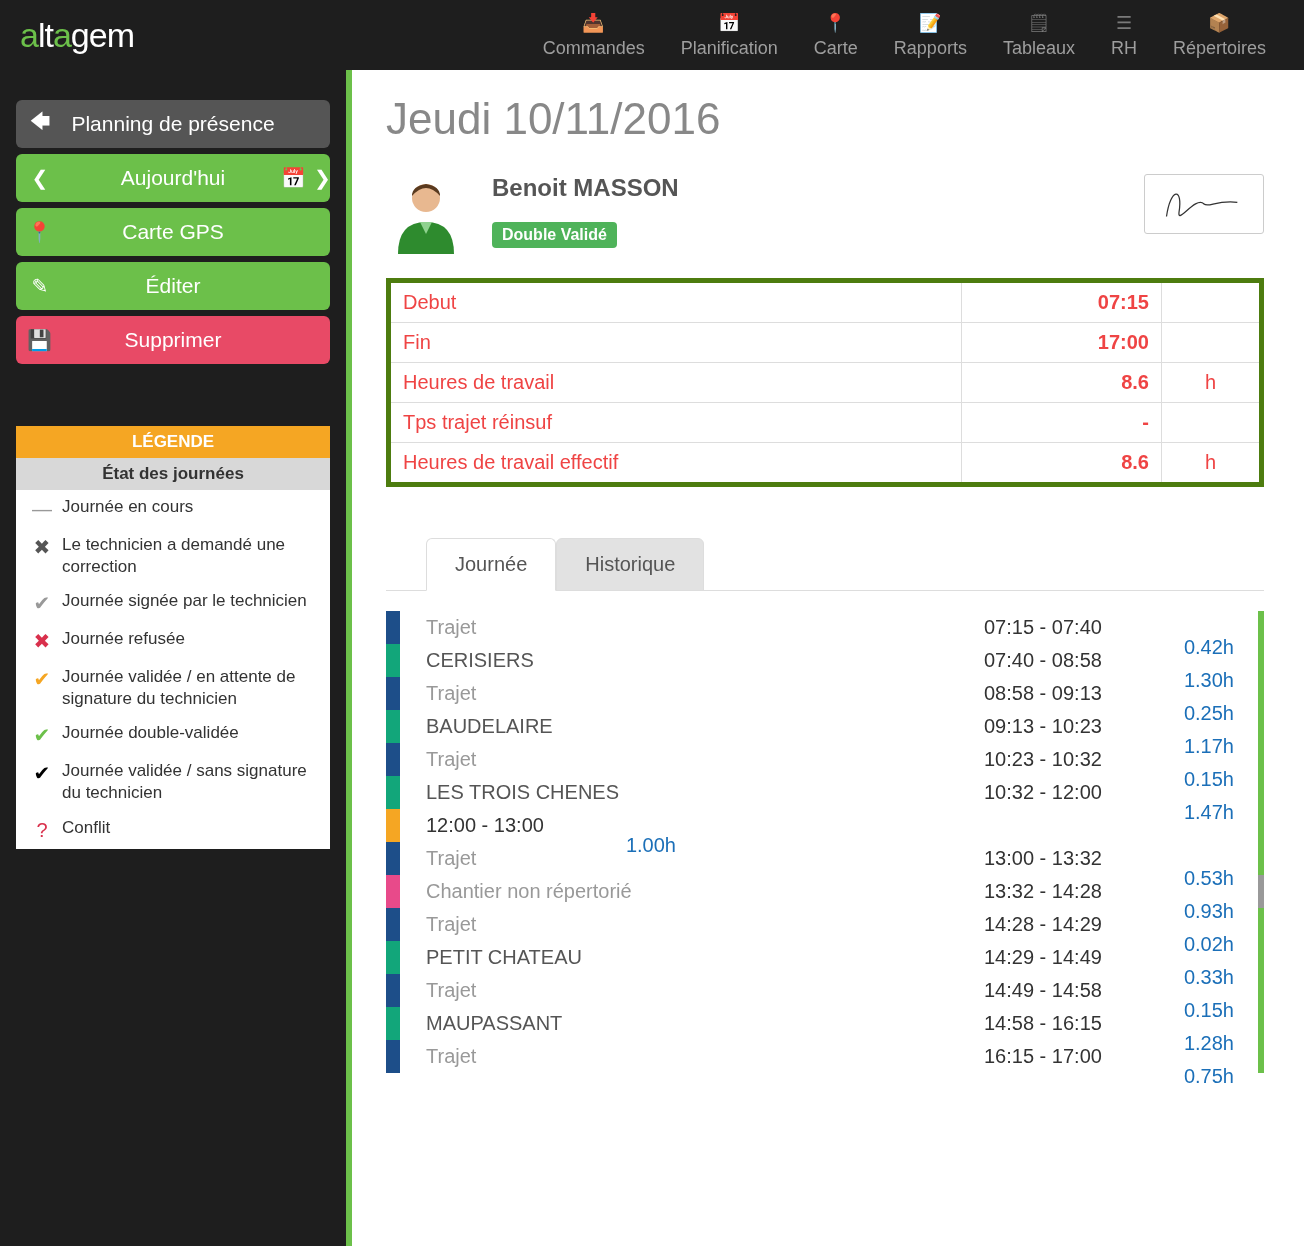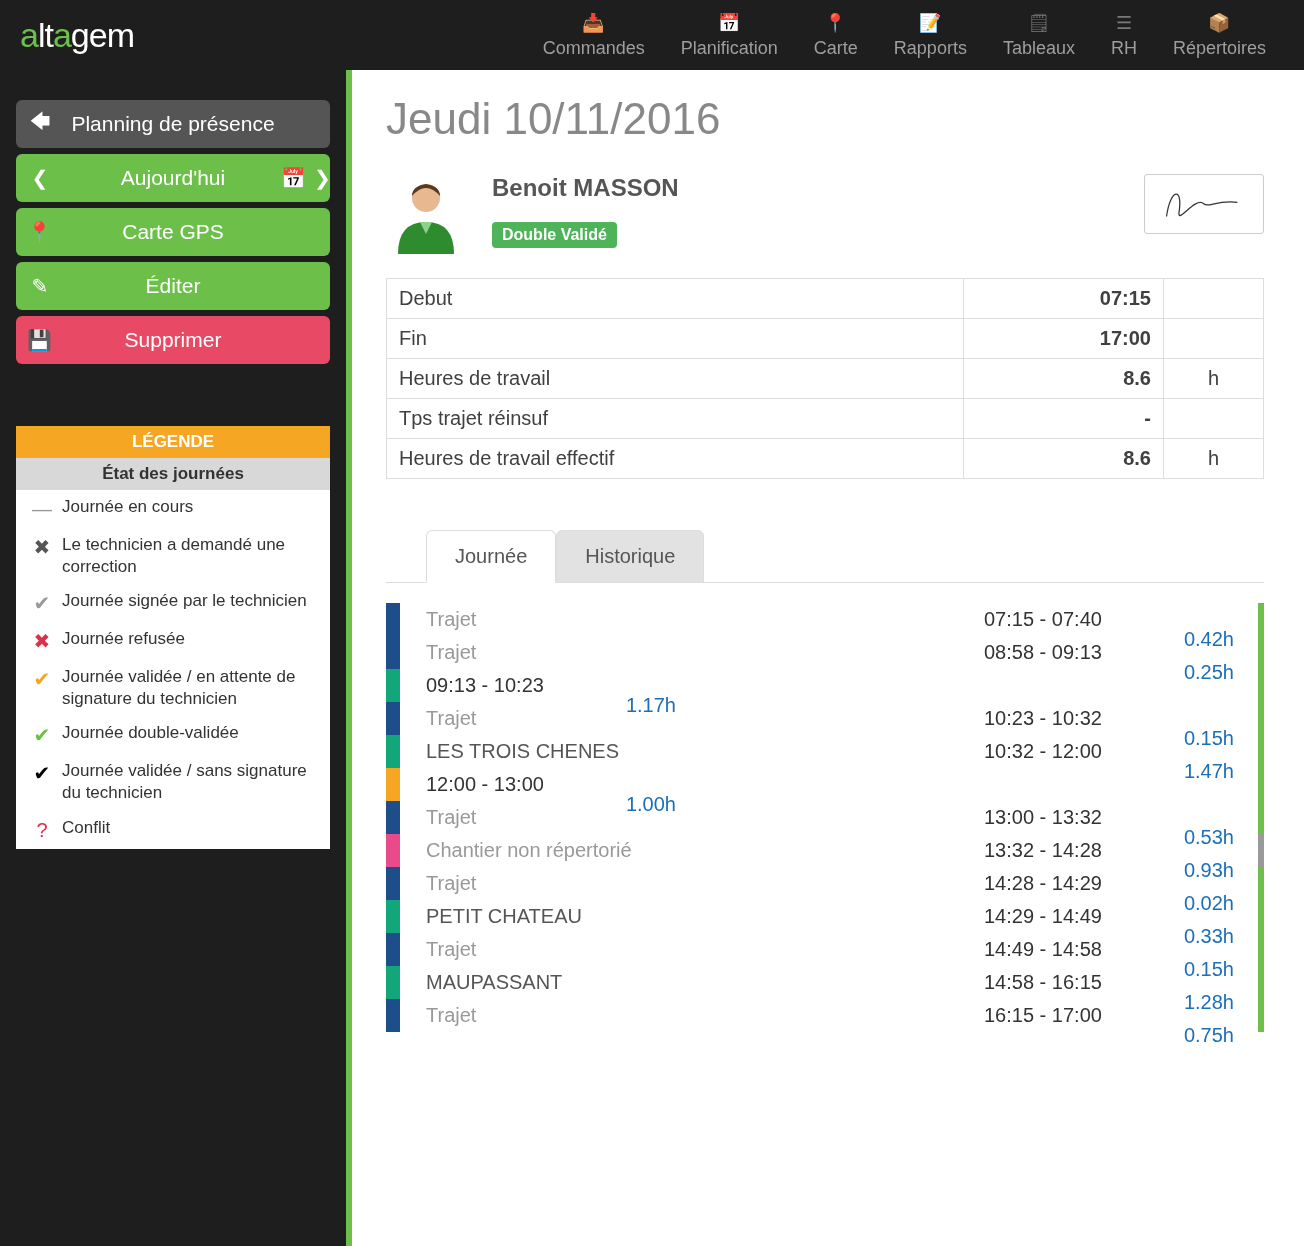--- a/index.html
+++ b/index.html
@@ -150,24 +150,24 @@
     margin-left: auto;
     width: 120px;
     height: 60px;
     border: 1px solid #ccc;
     border-radius: 3px;
     padding: 4px;
   }
   .signature svg { width: 100%; height: 100%; }
   .summary-table {
     width: 100%;
-    border: 1px solid #4d7c0f;
+    border: 5px solid #4d7c0f;
     border-collapse: collapse;
     font-size: 20px;
-    color: #404040;
+    color: #ef4444;
   }
   .summary-table td {
     border: 1px solid #ddd;
     padding: 8px 12px;
   }
   .summary-table td.val { text-align: right; width: 200px; font-weight: bold; }
   .summary-table td.unit { text-align: center; width: 100px; }
   .tabs {
     margin-top: 50px;
     border-bottom: 1px solid #ddd;
@@ -388,28 +388,36 @@
 
     <div class="day-list" id="day-list">
         <div class="day-row">
           <span class="left-swatch c-blue"></span>
           <span class="activity muted">Trajet</span>
           <span class="range">07:15 - 07:40</span>
           <span class="dur">0.42h</span>
           <span class="right-swatch c-green"></span>
         </div>
         <div class="day-row">
+          <span class="left-swatch c-teal"></span>
+          <span class="activity">CERISIERS</span>
+          <span class="range">07:40 - 08:58</span>
+          <span class="dur">1.30h</span>
+          <span class="right-swatch c-green"></span>
+        </div>
+        <div class="day-row">
           <span class="left-swatch c-blue"></span>
           <span class="activity muted">Trajet</span>
           <span class="range">08:58 - 09:13</span>
           <span class="dur">0.25h</span>
           <span class="right-swatch c-green"></span>
         </div>
         <div class="day-row">
           <span class="left-swatch c-teal"></span>
+          <span class="activity">BAUDELAIRE</span>
           <span class="range">09:13 - 10:23</span>
           <span class="dur">1.17h</span>
           <span class="right-swatch c-green"></span>
         </div>
         <div class="day-row">
           <span class="left-swatch c-blue"></span>
           <span class="activity muted">Trajet</span>
           <span class="range">10:23 - 10:32</span>
           <span class="dur">0.15h</span>
           <span class="right-swatch c-green"></span>

